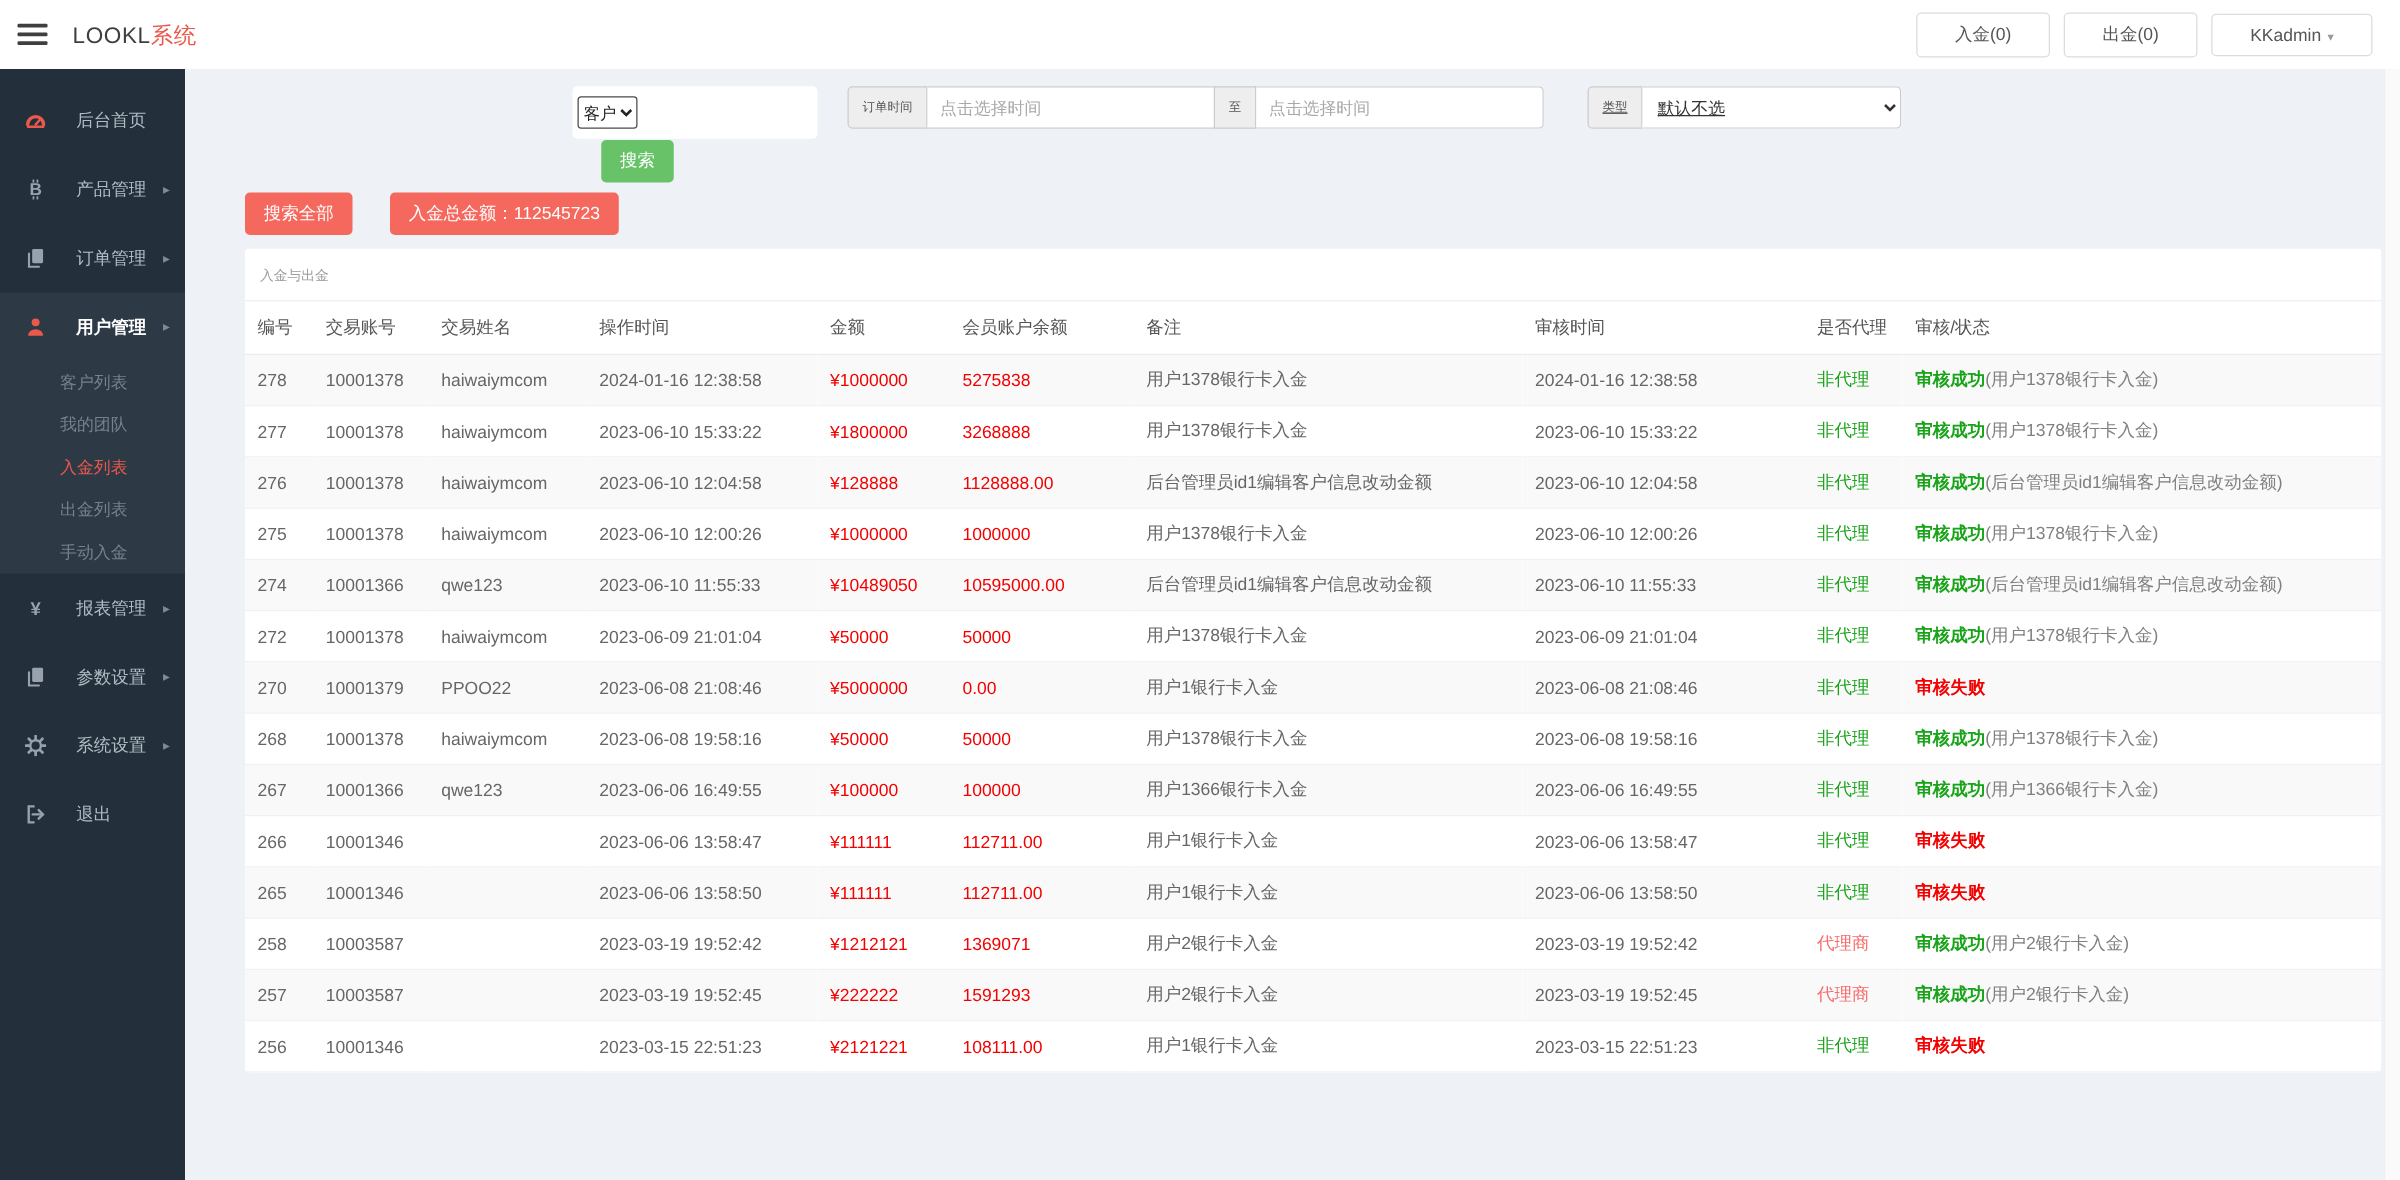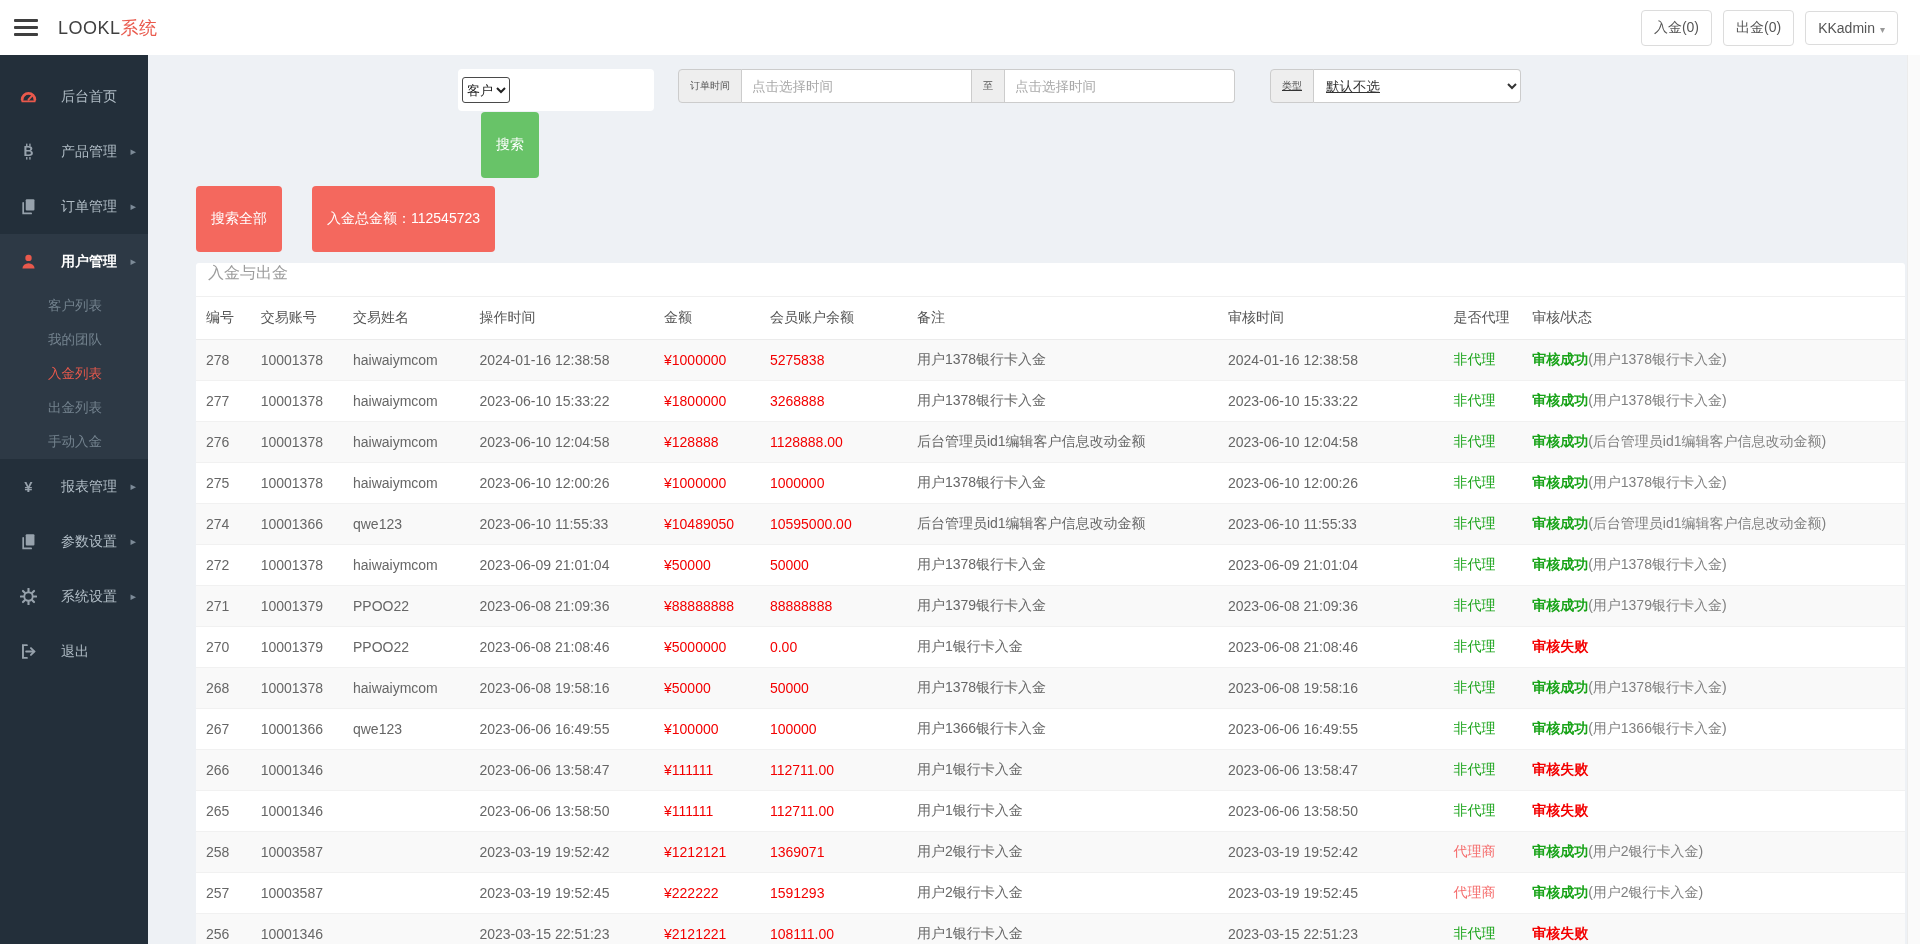--- a/index.html
+++ b/index.html
@@ -9,21 +9,21 @@
     background:#eef1f5; color:#333; font-size:14px;
   }
   
   .topbar { position:fixed; top:0; left:0; right:0; height:55px; background:#fff; z-index:10;
             display:flex; align-items:center; }
   .hamburger { margin-left:14px; width:24px; cursor:pointer; }
   .hamburger span { display:block; height:3px; background:#3f3f3f; margin:4px 0; border-radius:1px; }
   .logo { margin-left:20px; font-size:18px; color:#3f3f3f; letter-spacing:.5px; }
   .logo .logo-red { color:#e9594c; }
   .topbar-right { margin-left:auto; margin-right:22px; display:flex; align-items:center; gap:11px; }
-  .hbtn { background:#fff; border:1px solid #dcdcdc; border-radius:4px; padding:8px 12px;
+  .hbtn { background:#fff; border:1px solid #dcdcdc; border-radius:4px; padding:8px 30px;
           font-size:14px; color:#555; cursor:pointer; }
   .hbtn .caret { color:#999; font-size:10px; margin-left:5px; }
   
   .layout { display:flex; padding-top:55px; height:944px; }
   
   aside { width:148px; flex-shrink:0; background:#232f3a; padding-top:14px; }
   .menu-item { height:55px; display:flex; align-items:center; padding:0 12px 0 19px;
                font-size:14px; color:#b1bdc6; cursor:pointer;gap:13px; }
   .menu-item .mi-icon { width:18px; height:18px; margin-right:11px; color:#97a2ac;
                         display:inline-flex; align-items:center; justify-content:center; flex-shrink:0; }
@@ -52,28 +52,28 @@
   .addon.first { border-radius:4px 0 0 4px; }
   .addon.mid { border-left:0; }
   .date-input { width:230px; border:1px solid #ccc; border-left:0; padding:0 10px;
                 font-size:13.5px; color:#555; outline:none; background:#fff; font-family:inherit; }
   .date-input.last { border-radius:0 4px 4px 0; }
   .date-input::placeholder, .field-input::placeholder { color:#a9a9a9; }
   .type-select { width:207px; border:1px solid #ccc; border-left:0; border-radius:0 4px 4px 0;
                  background:#fff; font-size:13.5px; color:#333; padding:0 8px; outline:none;
                  font-family:inherit; }
   .search-row { margin-top:9px; margin-left:285px; }
-  .btn { border:none; border-radius:4px; color:#fff; font-size:14px; padding:24px 15px;
+  .btn { border:none; border-radius:4px; color:#fff; font-size:14px; padding:8px 15px;
          cursor:pointer; font-family:inherit; }
   .btn-green { background:#68c368; }
   .btn-red { background:#f4685e; }
   .actions-row { margin-top:8px; display:flex; gap:30px; }
   
   .panel { margin-top:11px; background:#fff; border-radius:3px; }
-  .panel-title { padding:0 12px 12px; font-size:16px; color:#9c9c9c;
+  .panel-title { padding:14px 12px 12px; font-size:11px; color:#9c9c9c;
                  border-bottom:1px solid #f0f0f0; }
   table { width:100%; border-collapse:collapse; table-layout:fixed; font-size:14px; color:#666; }
   th { text-align:left; font-weight:400; color:#555; padding:12px 10px;
        border-bottom:1px solid #ebebeb; white-space:nowrap; overflow:hidden; }
   td { padding:11px 10px; border-bottom:1px solid #f1f1f1; white-space:nowrap; overflow:hidden; }
   tbody tr:nth-child(odd) td { background:#f9f9f9; }
   .red  { color:#f30000; }
   .agent-green { color:#18a318; }
   .agent-red   { color:#f56c6c; }
   .status-main { font-weight:bold; }
@@ -348,32 +348,20 @@
     <td>haiwaiymcom</td>
     <td>2023-06-09 21:01:04</td>
     <td class="red">¥50000</td>
     <td class="red">50000</td>
     <td>用户1378银行卡入金</td>
     <td>2023-06-09 21:01:04</td>
     <td class="agent-green">非代理</td>
     <td><span class="status-main ok">审核成功</span><span class="status-note">(用户1378银行卡入金)</span></td>
   </tr>
             <tr>
-    <td>271</td>
-    <td>10001379</td>
-    <td>PPOO22</td>
-    <td>2023-06-08 21:09:36</td>
-    <td class="red">¥88888888</td>
-    <td class="red">88888888</td>
-    <td>用户1379银行卡入金</td>
-    <td>2023-06-08 21:09:36</td>
-    <td class="agent-green">非代理</td>
-    <td><span class="status-main ok">审核成功</span><span class="status-note">(用户1379银行卡入金)</span></td>
-  </tr>
-            <tr>
     <td>270</td>
     <td>10001379</td>
     <td>PPOO22</td>
     <td>2023-06-08 21:08:46</td>
     <td class="red">¥5000000</td>
     <td class="red">0.00</td>
     <td>用户1银行卡入金</td>
     <td>2023-06-08 21:08:46</td>
     <td class="agent-green">非代理</td>
     <td><span class="status-main fail">审核失败</span><span class="status-note"></span></td>

